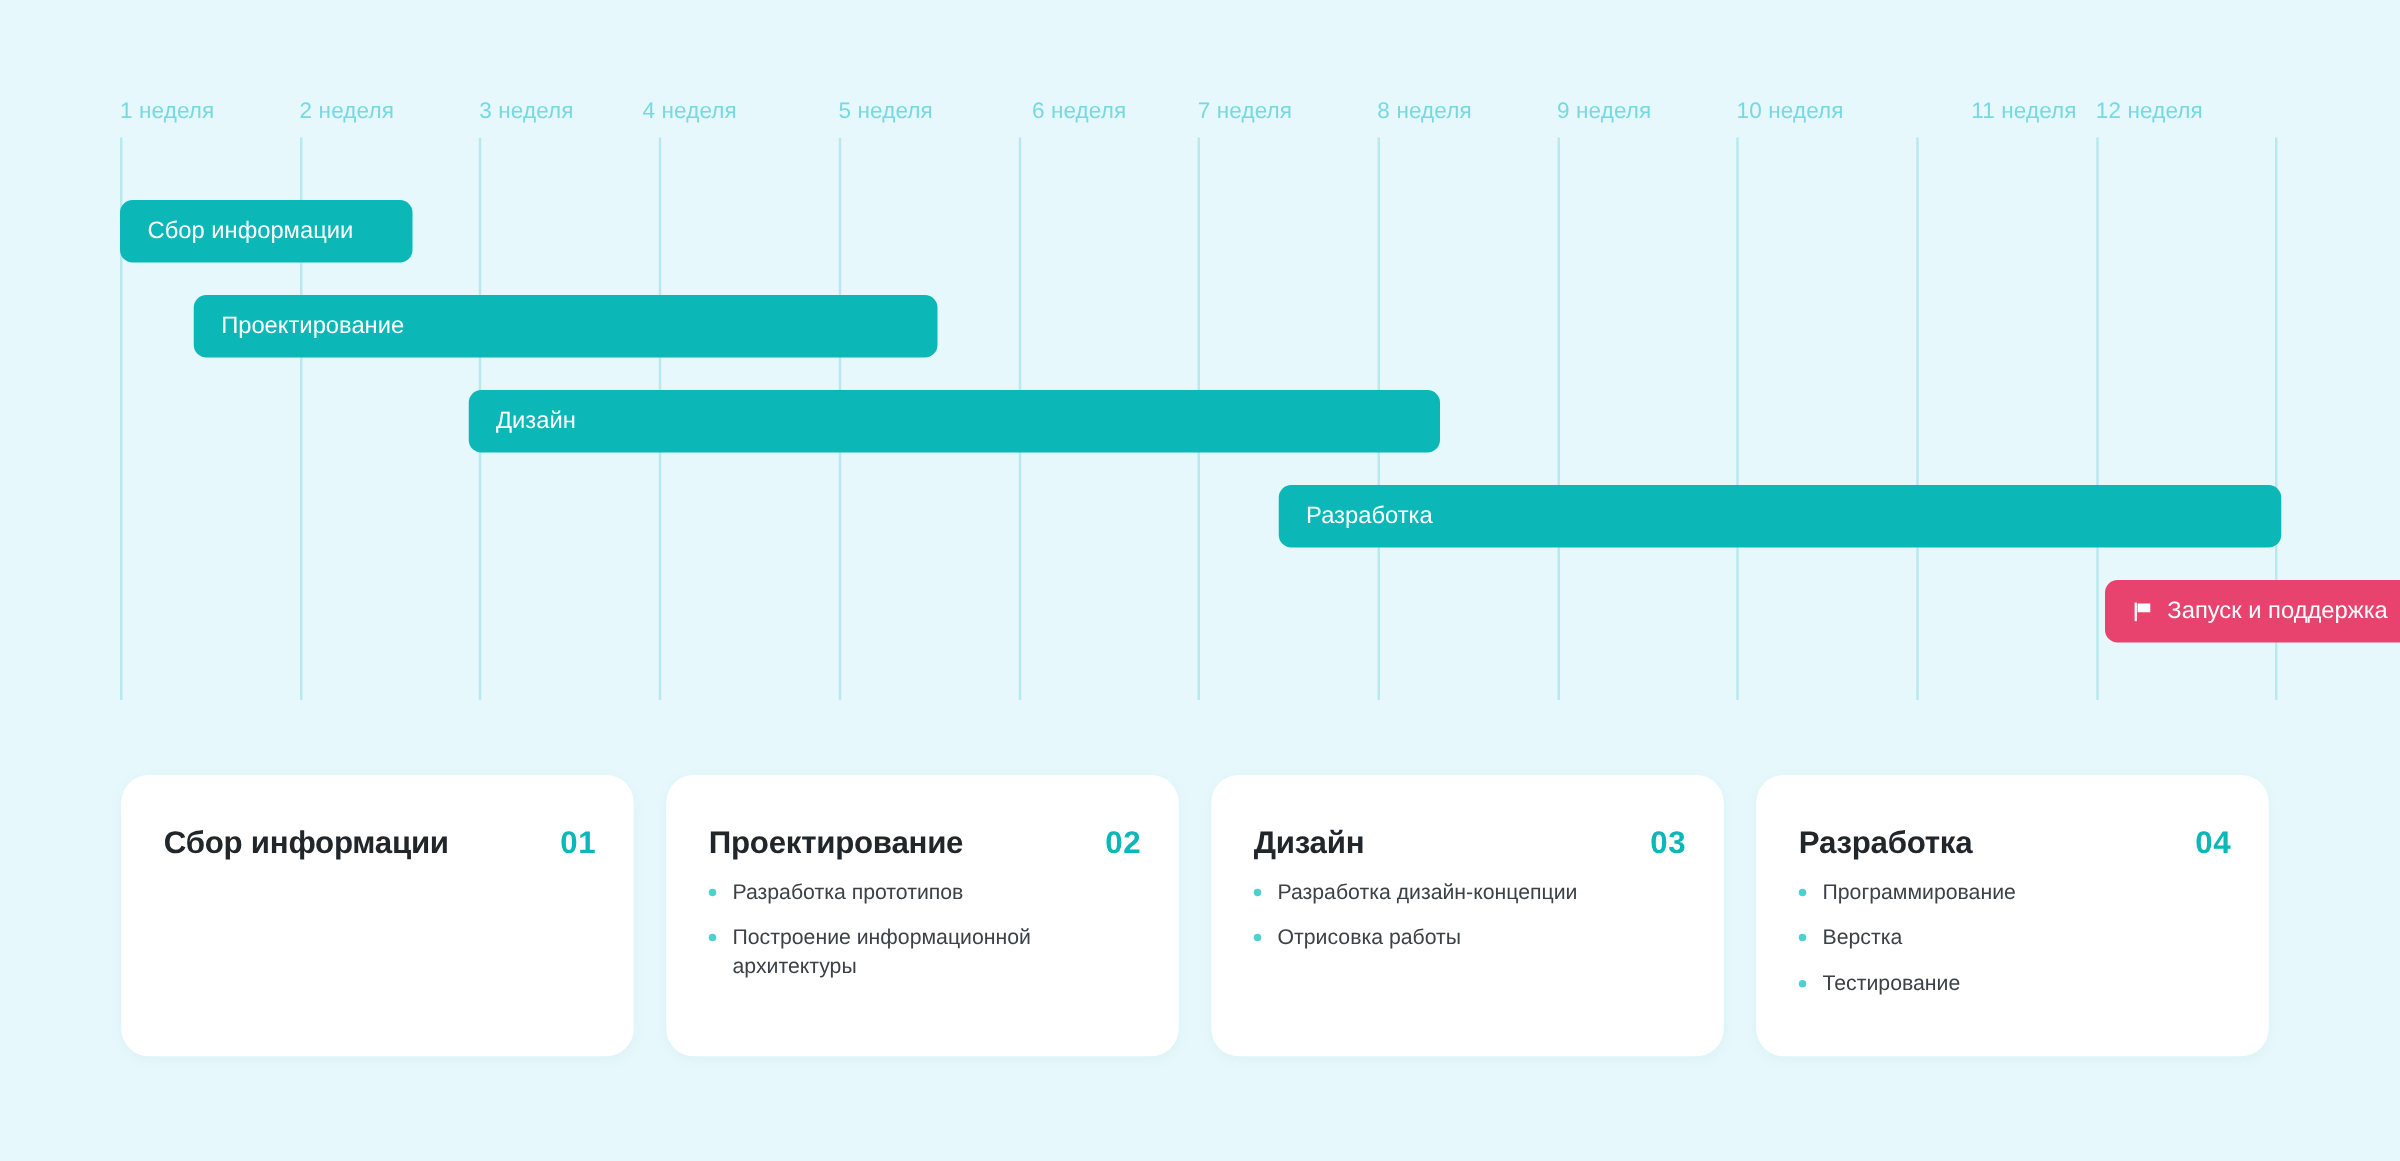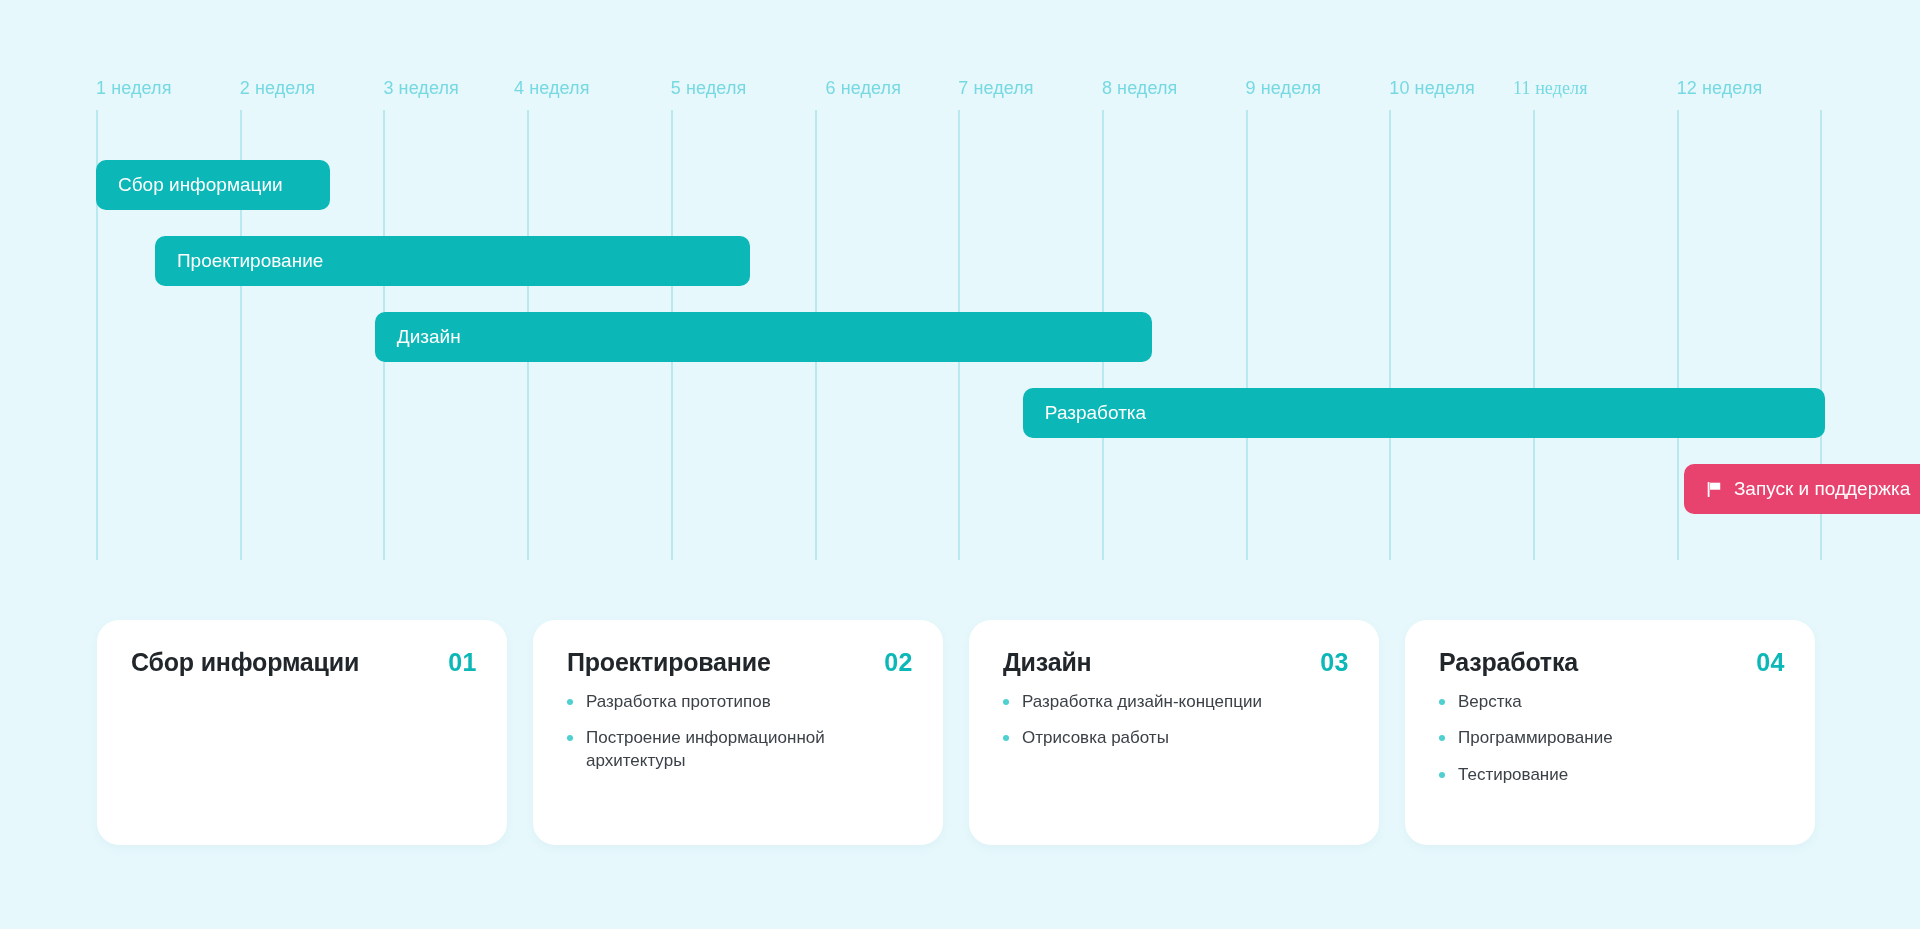--- a/index.html
+++ b/index.html
@@ -48,20 +48,21 @@
     display:flex;align-items:baseline;justify-content:space-between;
     margin-bottom:14px;
   }
   .card-title{
     font-size:25px;font-weight:bold;color:#21262b;
     letter-spacing:-.2px;
   }
   .card-num{
     font-size:25px;font-weight:bold;color:#0bb7b7;
     letter-spacing:.5px;
+    margin-top:12px;
   }
   .card-list{list-style:none;margin:0;padding:0;}
   .card-list li{
     position:relative;padding-left:19px;
     font-size:17px;color:#3b4147;line-height:1.32;
     margin-bottom:14px;
   }
   .card-list li::before{
     content:"";position:absolute;left:0;top:8px;
     width:6px;height:6px;border-radius:50%;
@@ -93,21 +94,21 @@
         <div class="week-label" style="left: 96px;">1 неделя</div>
         <div class="week-label" style="left: 239.7px;">2 неделя</div>
         <div class="week-label" style="left: 383.4px; text-align: center;">3 неделя</div>
         <div class="week-label" style="left: 514px;">4 неделя</div>
         <div class="week-label" style="left: 670.8px;">5 неделя</div>
         <div class="week-label" style="left: 814.5px; margin-left: 11px;">6 неделя</div>
         <div class="week-label" style="left: 958.2px;">7 неделя</div>
         <div class="week-label" style="left: 1101.9px;">8 неделя</div>
         <div class="week-label" style="left: 1245.6px;">9 неделя</div>
         <div class="week-label" style="left: 1389.3px;">10 неделя</div>
-        <div class="week-label" style="left: 1513px; font-family: Liberation Serif, serif;">11 неделя</div>
+        <div class="week-label" style="left: 1577px;">11 неделя</div>
         <div class="week-label" style="left: 1676.7px;">12 неделя</div>
       </div>
     <div id="bars">
         <div class="bar teal" style="left: 96px; width: 234.231px; top: 160px;">
           <span>Сбор информации</span>
         </div>
         <div class="bar teal" style="left: 154.917px; width: 594.918px; top: 236px;">
           <span>Проектирование</span>
         </div>
         <div class="bar teal" style="left: 374.778px; width: 777.417px; top: 312px;">
@@ -154,20 +155,20 @@
           <li>Разработка дизайн-концепции</li>
           <li>Отрисовка работы</li>
         </ul>
       </div>
       <div class="card" style="left: 1405px;">
         <div class="card-head">
           <div class="card-title">Разработка</div>
           <div class="card-num">04</div>
         </div>
         <ul class="card-list">
+          <li>Программирование</li>
           <li>Верстка</li>
-          <li>Программирование</li>
           <li>Тестирование</li>
         </ul>
       </div>
     </div>
 
 </div>
 
 </body></html>

